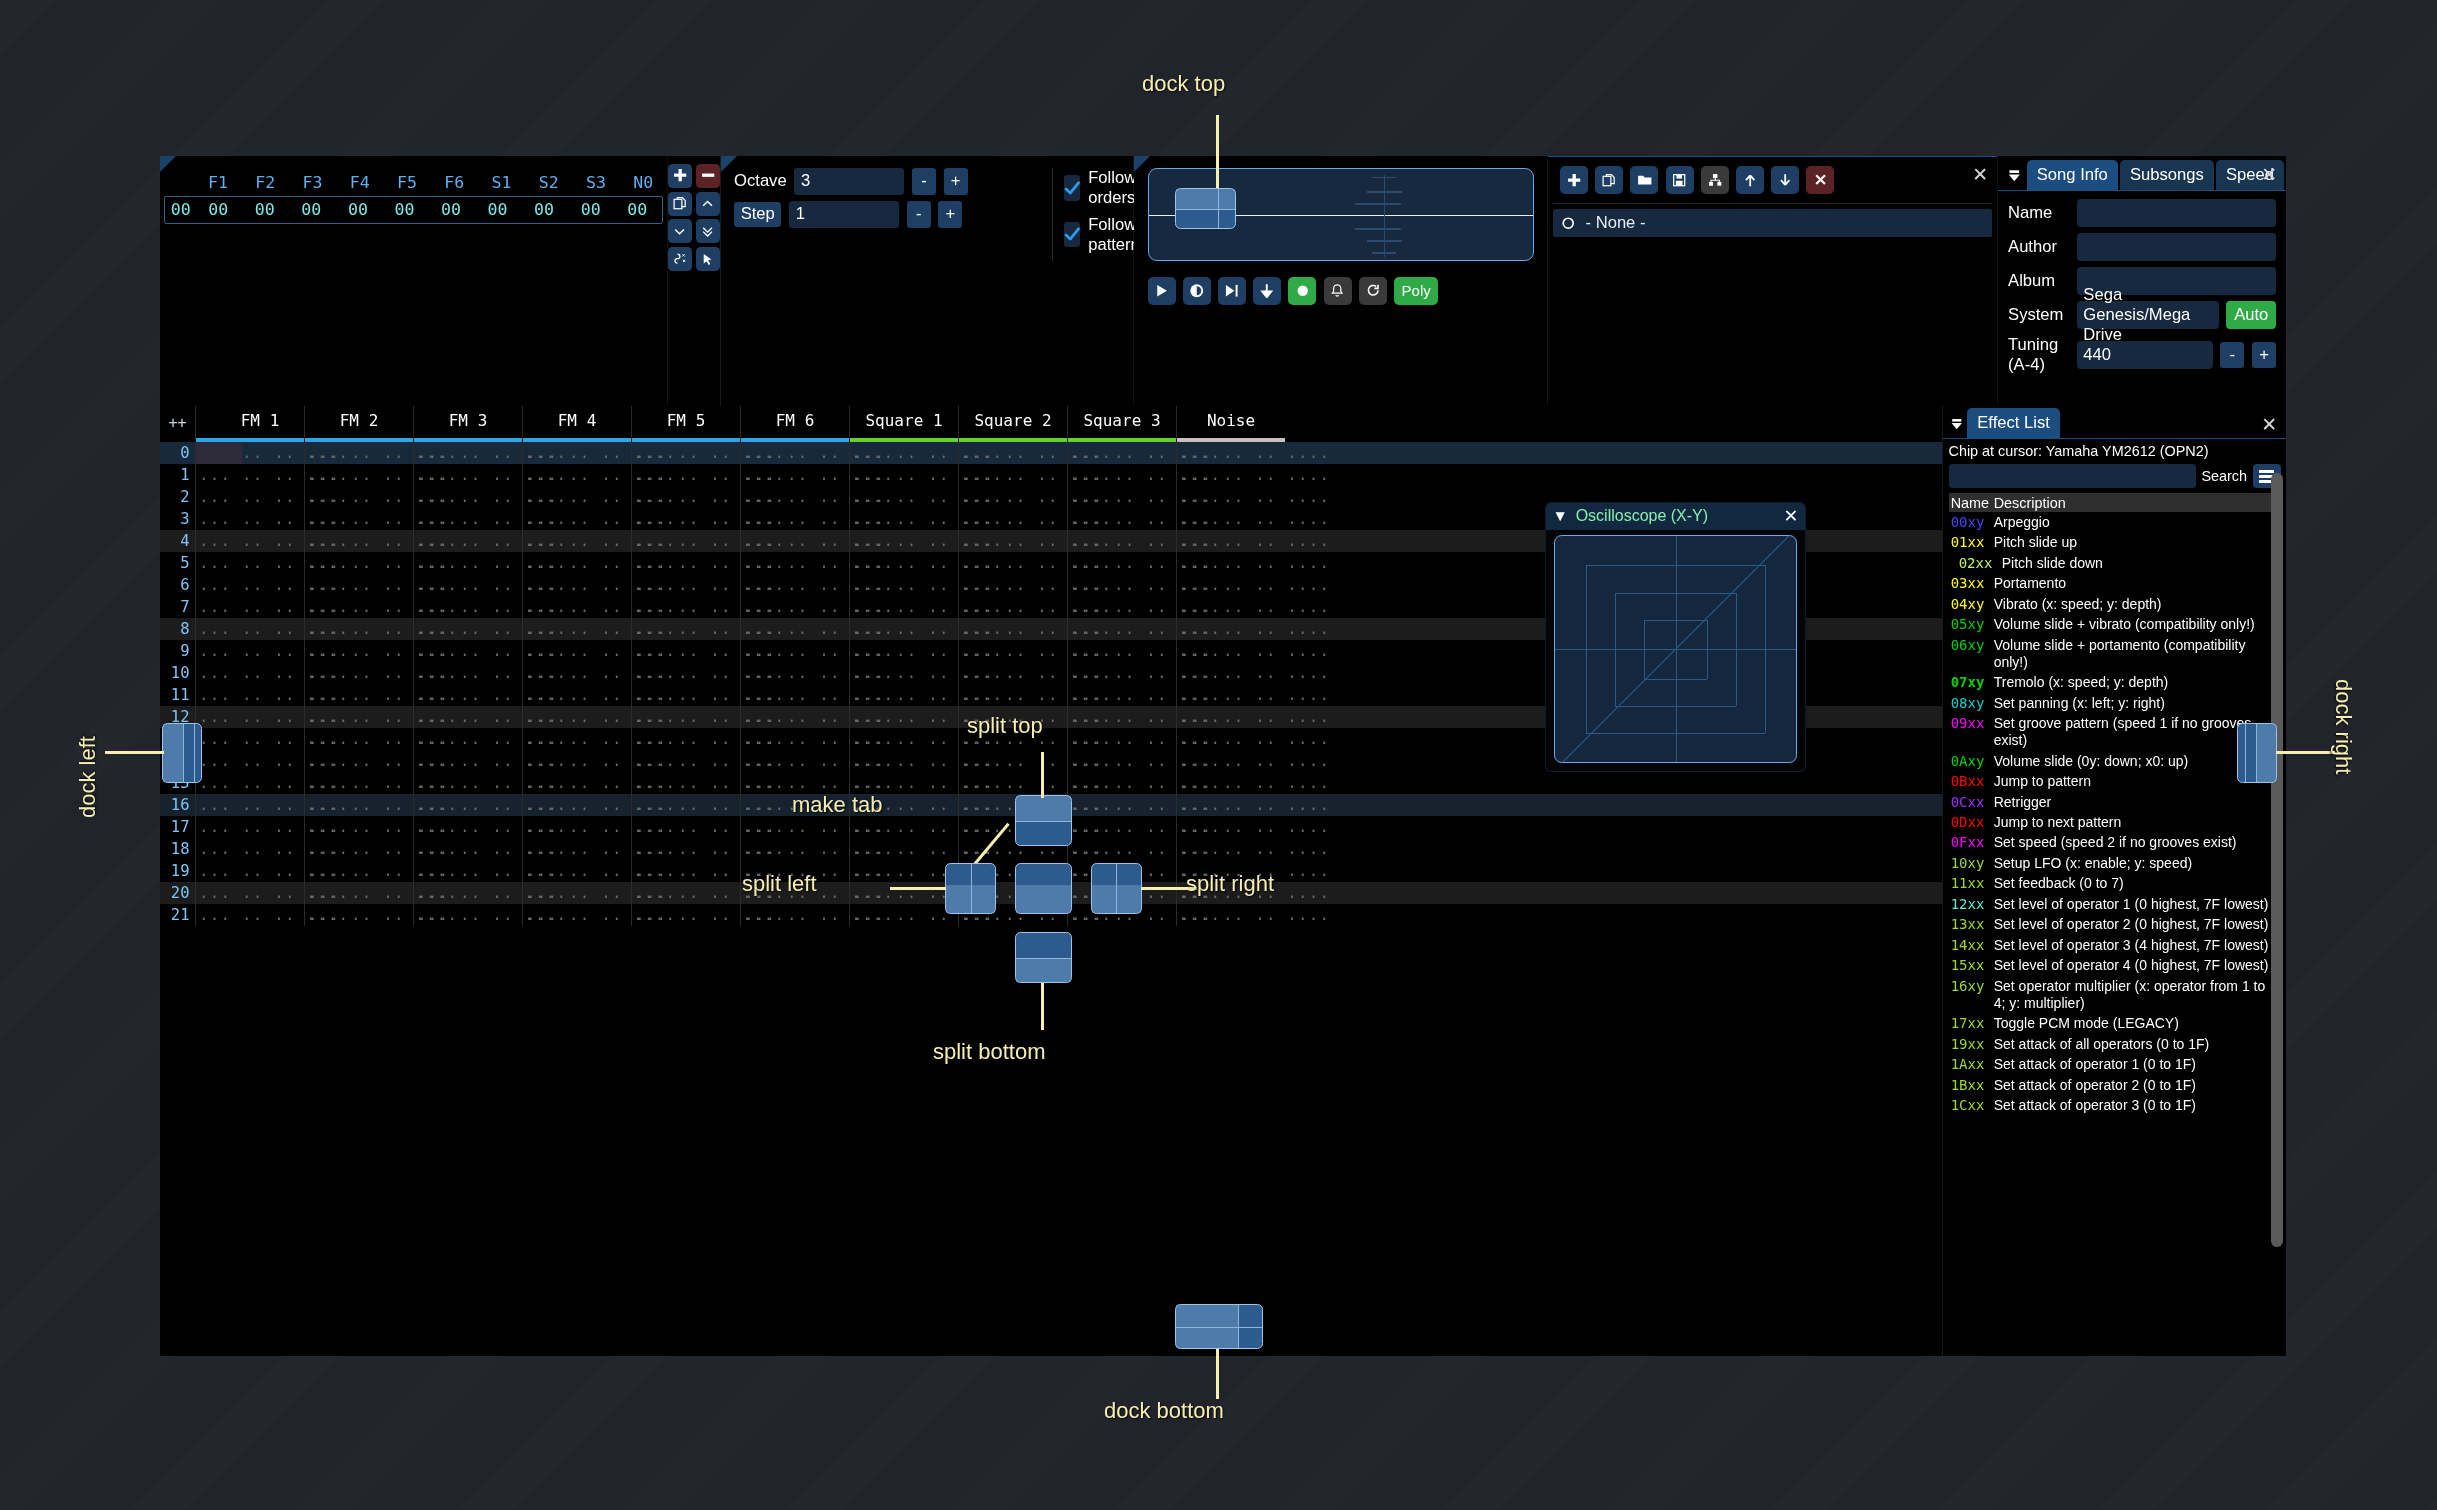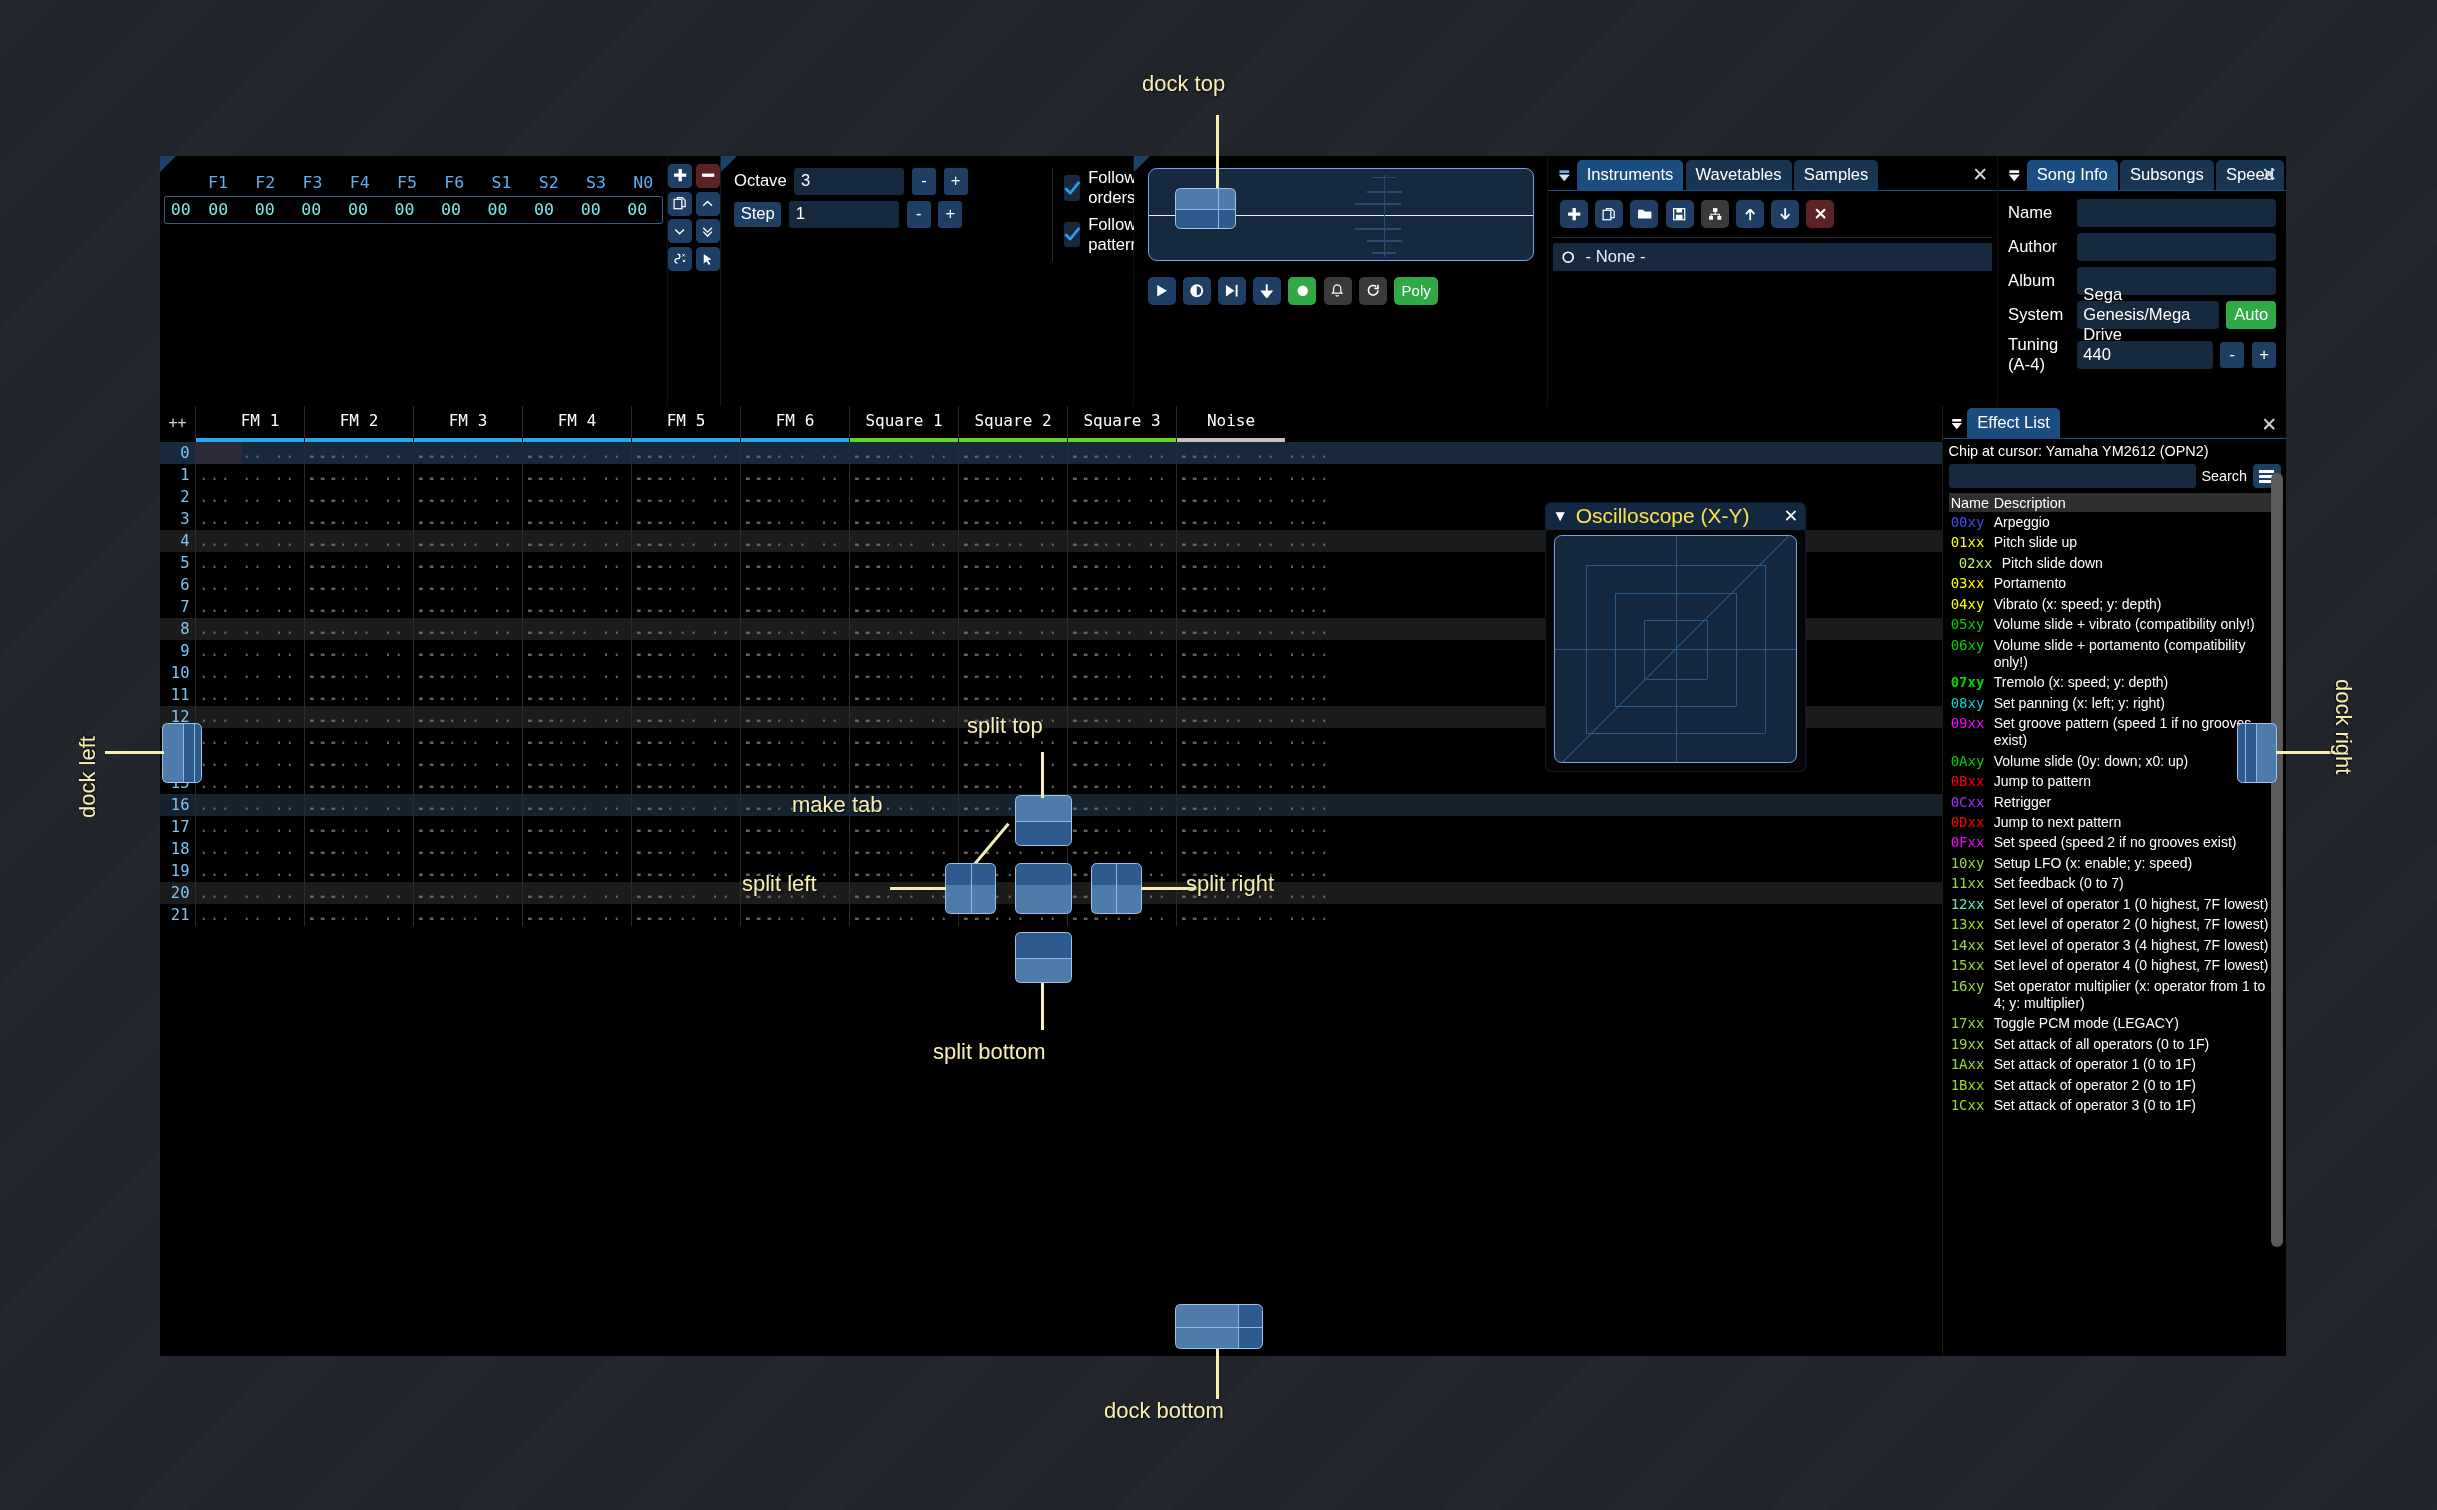--- a/index.html
+++ b/index.html
@@ -131,21 +131,21 @@
   .fxrow { display:flex; font-size:14px; line-height:1.22; padding:1.7px 0 1.7px 2.2px; }
   .fxrow .code { width:43px; flex:0 0 43px; font-family:"DejaVu Sans Mono", monospace; }
   .fxrow .desc { flex:1; color:#fff; }
   .fxscroll { position:absolute; right:3.3px; top:34px; bottom:4.4px; width:12px; }
   .fxscroll .thumb { position:absolute; left:0; right:0; top:0; height:88%; background:#5b5b5b; border-radius:6px; }
   
   .osc { position:absolute; left:1546px; top:503px; width:259px; height:268px;
          background:#050505; border-radius:5px; box-shadow:0 0 0 1.1px #0d1b2c; }
   .osctitle { height:26.5px; background:#122840; border-top-left-radius:5px; border-top-right-radius:5px;
               display:flex; align-items:center; padding:0 6.6px; gap:7.7px; }
-  .osctitle .t { font-size:21px; color:#fde047; }
+  .osctitle .t { font-size:16px; color:#86efac; }
   .oscbody { position:absolute; left:7.7px; right:7.7px; top:32px; bottom:7.7px; background:#14273f;
              border:1.7px solid #6fa8e8; border-radius:7.7px; overflow:hidden; }
   .oscbody .ln { position:absolute; background:#2c5a86; }
   
   .dockw { position:absolute; background:#2d5b8e; border:1.1px solid #9dc4ea; border-radius:5.5px; }
   .dockw .vline { position:absolute; top:0; bottom:0; width:0.6px; background:#8fb6dd; }
   .dockw .hline { position:absolute; left:0; right:0; height:0.6px; background:#8fb6dd; }
   .dockw .fill { position:absolute; background:rgba(160,200,240,0.30); }
   .leader { position:absolute; background:#f7efb0; }
   .anno { position:absolute; color:#f7efb0; font-size:22px; text-shadow:1.1px 1.1px 1.7px rgba(0,0,0,0.8); white-space:nowrap; }
@@ -331,31 +331,20 @@
           <svg width="14.4" height="14.4" viewBox="0 0 24 24">
               <path d="M20 12a8 8 0 11-3-6.2" fill="none" stroke="#fff" stroke-width="2.6"></path>
               <path d="M20 3v6h-6" fill="none" stroke="#fff" stroke-width="2.6"></path>
             </svg>
         </div>
         <div class="pbtn poly">Poly</div>
       </div>
     </div>
 
     <div class="panel instpanel">
-      <div class="tabstrip">
-        <div class="dcaret">
-          <svg width="16.6" height="19" viewBox="0 0 24 24">
-              <rect x="5" y="3" width="14" height="4" fill="#6fa8e8"></rect>
-              <path d="M4 9h16l-8 10z" fill="#cfe3f7"></path>
-            </svg>
-        </div>
-        <div class="tab">Instruments</div>
-        <div class="tab inactive">Wavetables</div>
-        <div class="tab inactive">Samples</div>
-      </div>
       <div class="tabline"></div>
       <div class="insttools">
         <div class="itb">
           <svg width="14.4" height="14.4" viewBox="0 0 26 26">
               <path d="M10 2h6v8h8v6h-8v8h-6v-8H2v-6h8z" fill="#fff"></path>
             </svg>
         </div>
         <div class="itb">
           <svg width="14.4" height="14.4" viewBox="0 0 26 26">
               <rect x="2" y="6" width="14" height="17" fill="none" stroke="#fff" stroke-width="2.2"></rect>

